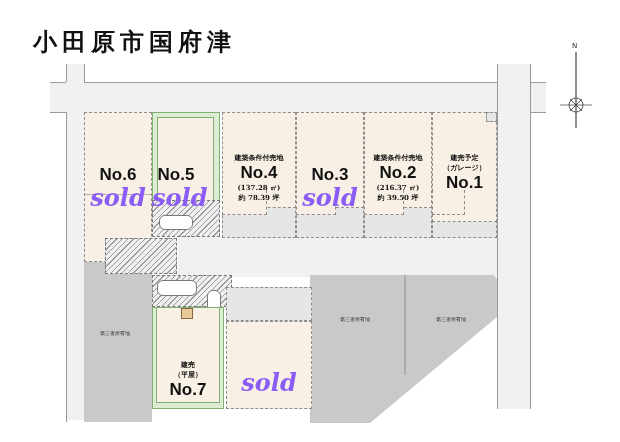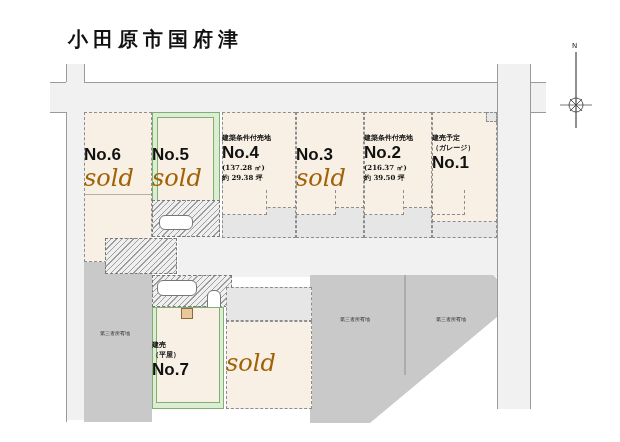--- a/index.html
+++ b/index.html
@@ -1,28 +1,28 @@
 <!DOCTYPE html>
 <html><head>
 <meta charset="utf-8">
 <style>
   html, body { margin: 0; padding: 0; background: #ffffff; }
   body { width: 620px; height: 442px; position: relative; overflow: hidden; font-family: "DejaVu Serif", serif; }
   .abs { position: absolute; }
-  .title { left: 33px; top: 26px; font-family: "DejaVu Sans", sans-serif; font-weight: bold; font-size: 20px; letter-spacing: 5px; color: #111; margin-left: 35px; }
+  .title { left: 33px; top: 26px; font-family: "DejaVu Sans", sans-serif; font-weight: bold; font-size: 24px; letter-spacing: 5px; color: #111; }
   .road { background: #f1f1f1; }
   .road-line { background: #9a9a9a; }
   .lot { background: #f8f0e4; box-sizing: border-box; border: 1px dashed #8d8d8d; }
   .park { background: #e6e6e6; box-sizing: border-box; border: 1px dashed #8d8d8d; }
   .third { background: #c9c9c9; }
   .hatch { background: repeating-linear-gradient(135deg, #efefef 0 3px, #9d9d9d 3px 4px); box-sizing: border-box; border: 1px dashed #777; }
   .green { background: #dcedd3; box-sizing: border-box; border: 1px solid #7fb072; }
-  .lotlabel { text-align: left; color: #111; }
+  .lotlabel { text-align: center; color: #111; margin-top: 20px; }
   .lot-no { font-family: Liberation Sans, sans-serif; font-size: 17px; font-weight: bold; line-height: 20px; }
-  .sold { font-family: "DejaVu Serif", serif; font-style: italic; font-weight: normal; color: #a16207; font-size: 24px; line-height: 26px; }
+  .sold { font-family: "DejaVu Serif", serif; font-style: italic; font-weight: bold; color: #8b5cf6; font-size: 24px; line-height: 26px; }
   .small { font-size: 7px; line-height: 10px; font-weight: bold; }
   .tiny { font-family: "DejaVu Sans", sans-serif; font-size: 5px; color: #222; }
   .car { box-sizing: border-box; border: 1px solid #777; background: #fff; border-radius: 6px; }
 </style>
 </head>
 <body>
 
 <div class="abs title">小田原市国府津</div>
 
 <div class="abs road" style="left:50px;top:82px;width:447px;height:30px;"></div>
@@ -70,21 +70,21 @@
   <div class="sold">sold</div>
 </div>
 
 <div class="abs park" style="left:222px;top:112px;width:74px;height:126px;"></div>
 <div class="abs lot" style="left:222px;top:112px;width:74px;height:96px;"></div>
 <div class="abs lot" style="left:222px;top:190px;width:45px;height:25px;border-top:none;"></div>
 <div class="abs lotlabel" style="left:222px;top:133px;width:74px;">
   <div class="small">建築条件付売地</div>
   <div class="lot-no">No.4</div>
   <div class="small">(137.28 ㎡)</div>
-  <div class="small">約 29.38 坪</div>
+  <div class="small">約 78.39 坪</div>
 </div>
 
 <div class="abs park" style="left:296px;top:112px;width:68px;height:126px;"></div>
 <div class="abs lot" style="left:296px;top:112px;width:68px;height:96px;"></div>
 <div class="abs lot" style="left:296px;top:190px;width:40px;height:25px;border-top:none;"></div>
 <div class="abs lotlabel" style="left:296px;top:145px;width:68px;">
   <div class="lot-no">No.3</div>
   <div class="sold">sold</div>
 </div>
 

